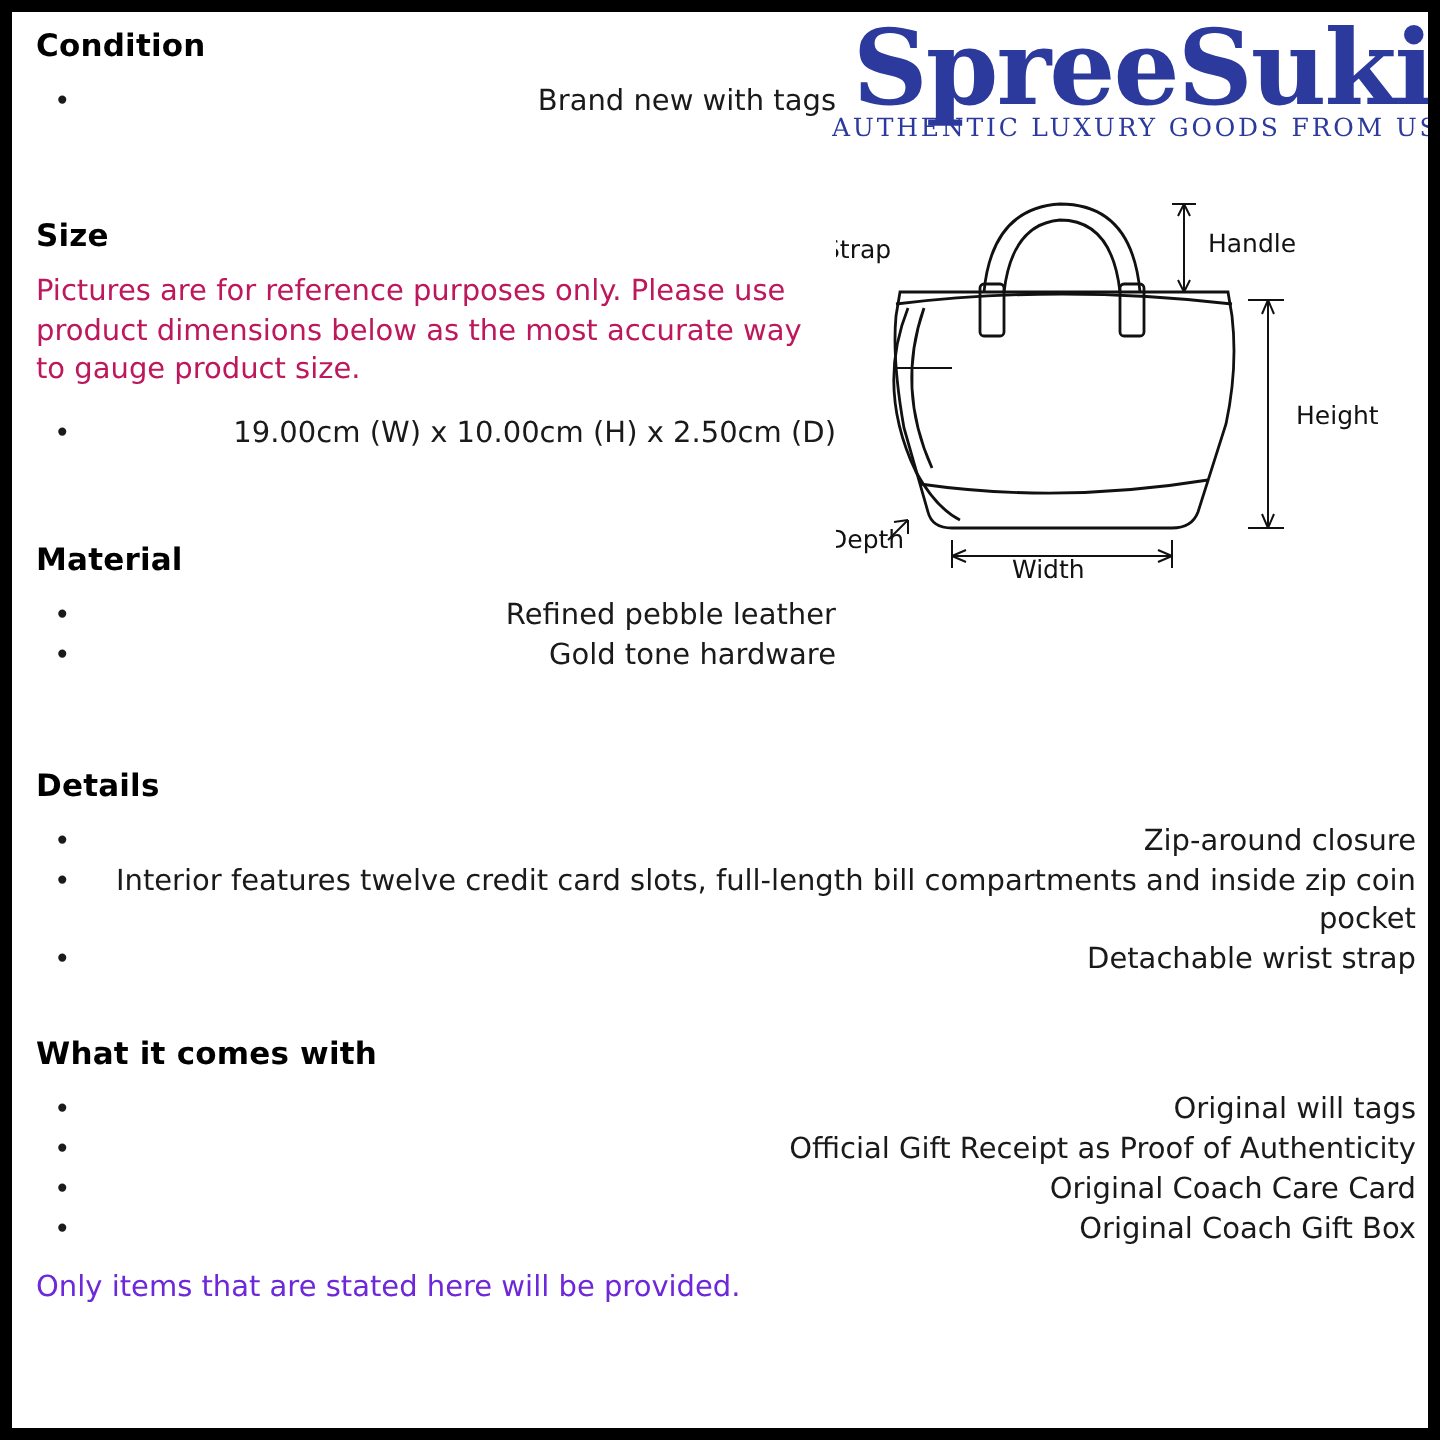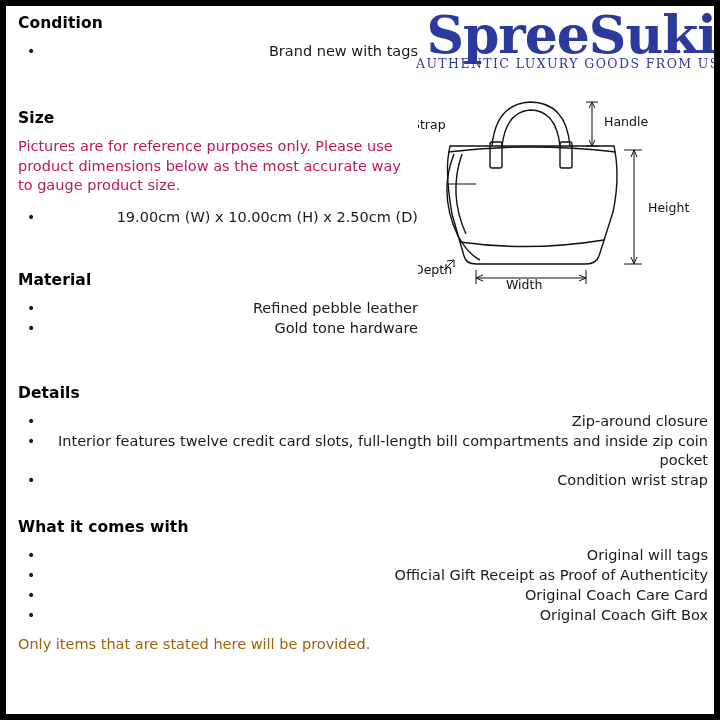--- a/index.html
+++ b/index.html
@@ -65,21 +65,21 @@
   p.para {
     font-size: 14.5px;
     line-height: 19.5px;
     color: #be185d;
     margin: 0 0 12px 0;
     max-width: 400px;
   }
   p.footer-note {
     font-size: 14.5px;
     line-height: 19px;
-    color: #a16207;
+    color: #6d28d9;
     margin: 10px 0 0 0;
   }
   
   .logo-wrap {
     position: absolute;
     right: -2px;
     top: 6px;
     width: 300px;
     text-align: right;
     overflow: hidden;
@@ -206,21 +206,21 @@
         </ul>
       </div>
 
       <div style="height:24px"></div>
 
       <div class="block wide-col">
         <h2 class="section">Details</h2>
         <ul class="bullets">
           <li>Zip-around closure</li>
           <li>Interior features twelve credit card slots, full-length bill compartments and inside zip coin pocket</li>
-          <li>Condition wrist strap</li>
+          <li>Detachable wrist strap</li>
         </ul>
       </div>
 
       <div style="height:6px"></div>
 
       <div class="block wide-col">
         <h2 class="section">What it comes with</h2>
         <ul class="bullets">
           <li>Original will tags</li>
           <li>Official Gift Receipt as Proof of Authenticity</li>

